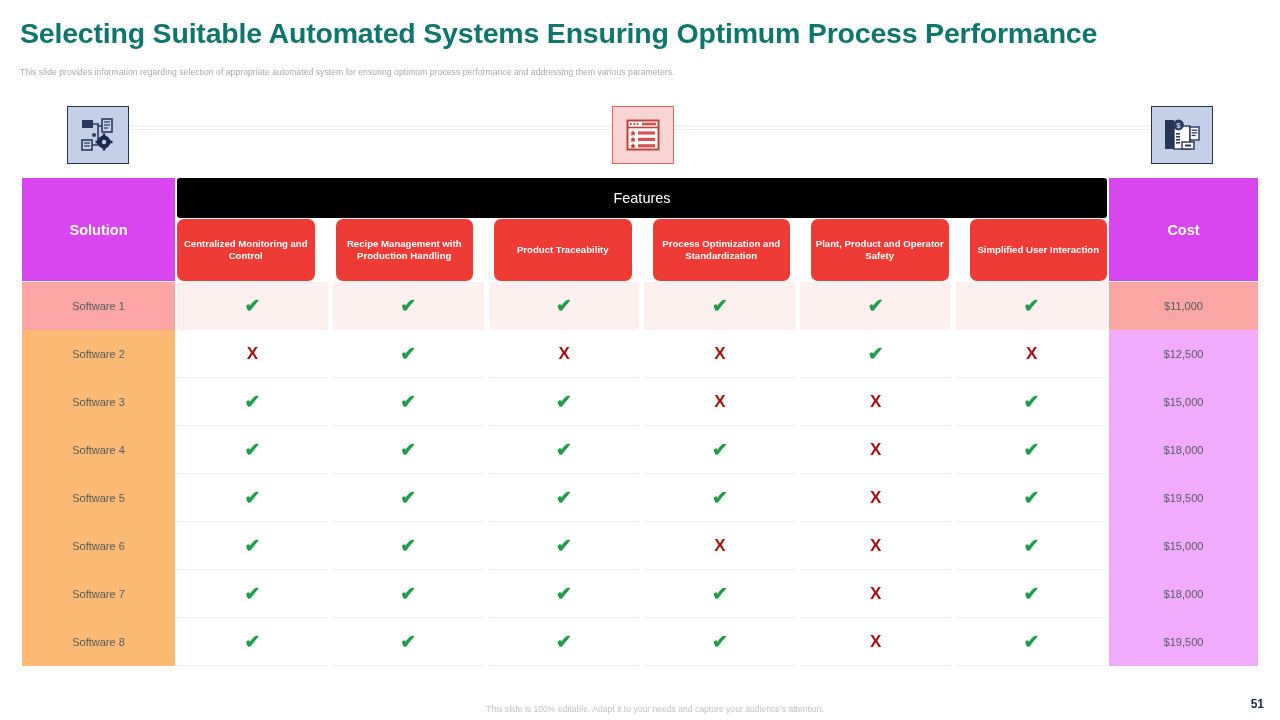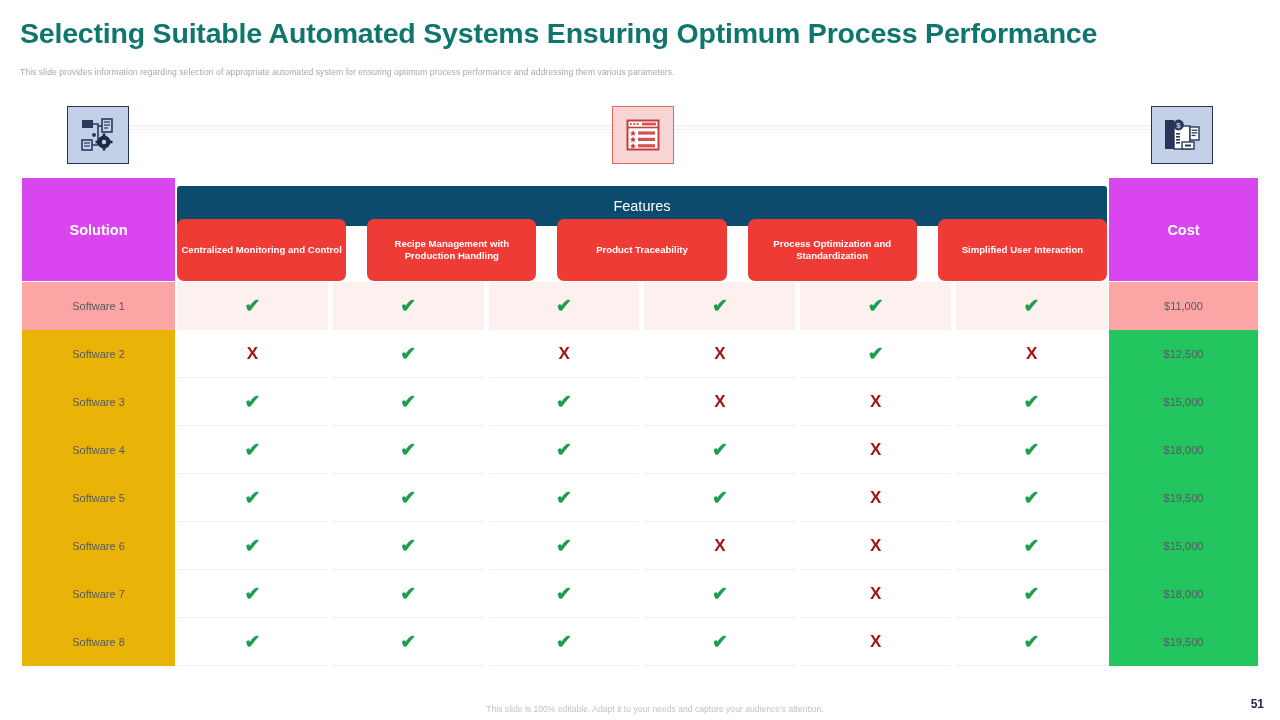--- a/index.html
+++ b/index.html
@@ -108,24 +108,24 @@
     font-size: 14.5px;
     font-weight: bold;
     box-sizing: border-box;
   }
   .hdr-solution { left: 0;    width: 153px; }
   .hdr-cost     { left: 1087px; width: 149px; }
 
   .hdr-features-band {
     position: absolute;
     left: 155px;
-    top: 8px;
+    top: 0;
     width: 930px;
     height: 40px;
-    background: #0c4a6e;
+    background: #000000;
     border-radius: 3px;
     display: flex;
     align-items: center;
     justify-content: center;
     color: #ffffff;
     font-size: 14.5px;
     font-weight: normal;
   }
   .hdr-feat-cells {
     position: absolute;
@@ -160,32 +160,32 @@
     width: 1236px;
   }
   .row {
     display: flex;
     height: 48px;
     align-items: stretch;
   }
   .cell-solution {
     width: 153px;
     flex: 0 0 153px;
-    background: #eab308;
+    background: #fdba74;
     display: flex;
     align-items: center;
     justify-content: center;
     font-size: 11px;
     color: #555a5e;
     box-sizing: border-box;
   }
   .cell-cost {
     width: 149px;
     flex: 0 0 149px;
-    background: #22c55e;
+    background: #f0abfc;
     display: flex;
     align-items: center;
     justify-content: center;
     font-size: 11px;
     color: #555a5e;
     box-sizing: border-box;
   }
   .row.highlight .cell-solution,
   .row.highlight .cell-cost {
     background: #fca5a5;
@@ -317,20 +317,21 @@
   <div class="hdr-row">
     <div class="hdr-solution">Solution</div>
 
     <div class="hdr-features-band">Features</div>
 
     <div class="hdr-feat-cells" id="feat-cells">
         <div class="feat-cell">Centralized Monitoring and Control</div>
         <div class="feat-cell">Recipe Management with Production Handling</div>
         <div class="feat-cell">Product Traceability</div>
         <div class="feat-cell">Process Optimization and Standardization</div>
+        <div class="feat-cell">Plant, Product and Operator Safety</div>
         <div class="feat-cell">Simplified User Interaction</div>
       </div>
 
     <div class="hdr-cost">Cost</div>
   </div>
 
   <div class="body-rows" id="body-rows">
       <div class="row highlight">
         <div class="cell-solution">Software  1</div>
         <div class="mid-cells">

